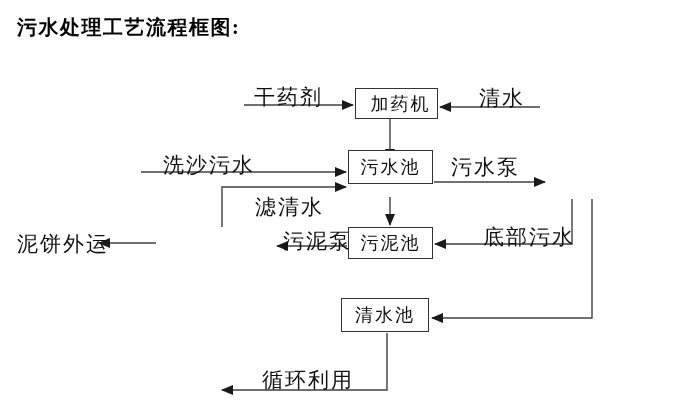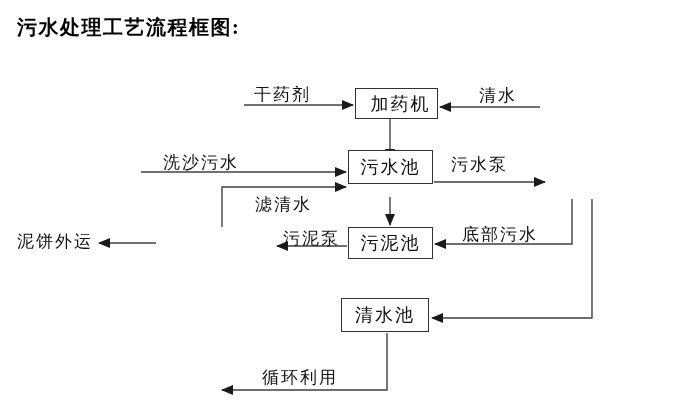--- a/index.html
+++ b/index.html
@@ -41,21 +41,21 @@
     display: flex;
     align-items: center;
     justify-content: center;
     font-size: 18px;
     letter-spacing: 2px;
     white-space: nowrap;
     color: #111111;
   }
   .flow-label {
     position: absolute;
-    font-size: 17px;
+    font-size: 21px;
     letter-spacing: 2px;
     white-space: nowrap;
     color: #111111;
     background: transparent;
   }
 </style>
 </head>
 <body>
 
 <div id="stage">
@@ -97,21 +97,21 @@
   <div class="flow-label" style="left:254px; top:83px;">干药剂</div>
 
   <div class="flow-label" style="left:479px; top:84px;">清水</div>
 
   <div class="flow-label" style="left:163px; top:151px;">洗沙污水</div>
 
   <div class="flow-label" style="left:451px; top:153px;">污水泵</div>
 
   <div class="flow-label" style="left:255px; top:193px;">滤清水</div>
 
-  <div class="flow-label" style="left:462px; top:223px;">底部污水</div>
+  <div class="flow-label" style="left:483px; top:223px;">底部污水</div>
 
   <div class="flow-label" style="left:17px; top:230px;">泥饼外运</div>
 
   <div class="flow-label" style="left:283px; top:227px;">污泥泵</div>
 
   <div class="flow-label" style="left:262px; top:366px;">循环利用</div>
 
 </div>
 
 </body></html>

